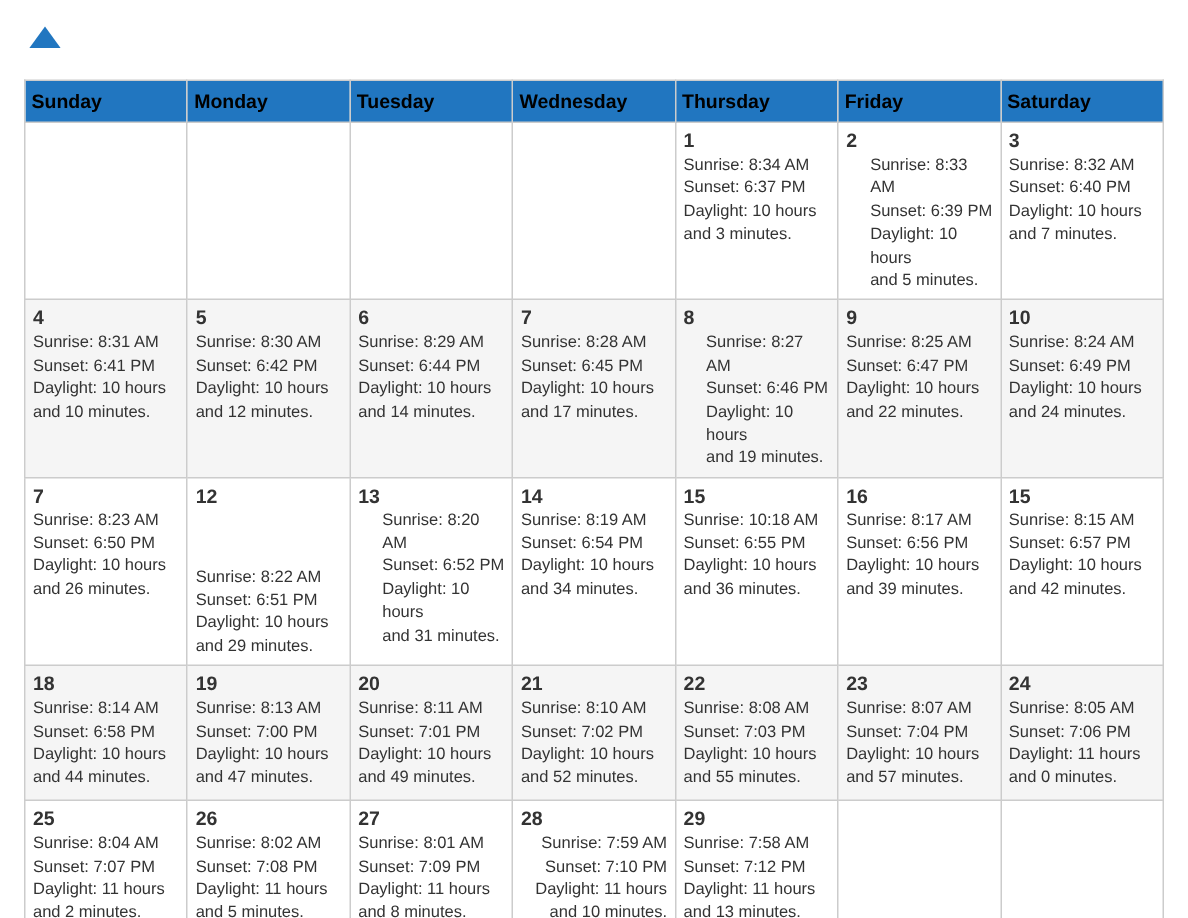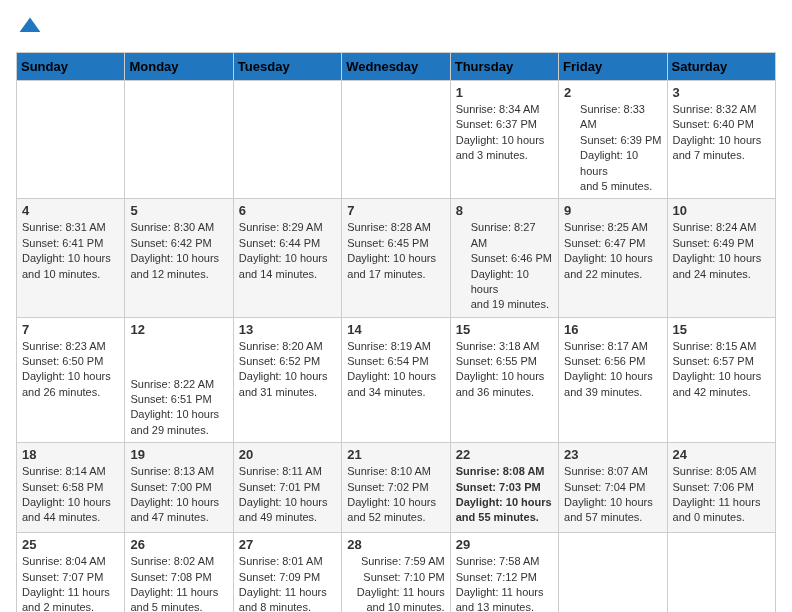--- a/index.html
+++ b/index.html
@@ -198,35 +198,35 @@
         </td>
         <td>
           <span class="day-num">12</span>
           <div class="cell-text" style="white-space: pre-line; margin-top: 40px;">Sunrise: 8:22 AM
 Sunset: 6:51 PM
 Daylight: 10 hours
 and 29 minutes.</div>
         </td>
         <td>
           <span class="day-num">13</span>
-          <div class="cell-text" style="white-space: pre-line;">Sunrise: 8:20 AM
+          <div class="cell-text" style="white-space: pre-line; margin-left: 16px;">Sunrise: 8:20 AM
 Sunset: 6:52 PM
 Daylight: 10 hours
 and 31 minutes.</div>
         </td>
         <td>
           <span class="day-num">14</span>
           <div class="cell-text" style="white-space: pre-line;">Sunrise: 8:19 AM
 Sunset: 6:54 PM
 Daylight: 10 hours
 and 34 minutes.</div>
         </td>
         <td>
           <span class="day-num">15</span>
-          <div class="cell-text" style="white-space: pre-line;">Sunrise: 3:18 AM
+          <div class="cell-text" style="white-space: pre-line;">Sunrise: 10:18 AM
 Sunset: 6:55 PM
 Daylight: 10 hours
 and 36 minutes.</div>
         </td>
         <td>
           <span class="day-num">16</span>
           <div class="cell-text" style="white-space: pre-line;">Sunrise: 8:17 AM
 Sunset: 6:56 PM
 Daylight: 10 hours
 and 39 minutes.</div>
@@ -263,21 +263,21 @@
         </td>
         <td>
           <span class="day-num">21</span>
           <div class="cell-text" style="white-space: pre-line;">Sunrise: 8:10 AM
 Sunset: 7:02 PM
 Daylight: 10 hours
 and 52 minutes.</div>
         </td>
         <td>
           <span class="day-num">22</span>
-          <div class="cell-text" style="white-space: pre-line; font-weight: bold;">Sunrise: 8:08 AM
+          <div class="cell-text" style="white-space: pre-line;">Sunrise: 8:08 AM
 Sunset: 7:03 PM
 Daylight: 10 hours
 and 55 minutes.</div>
         </td>
         <td>
           <span class="day-num">23</span>
           <div class="cell-text" style="white-space: pre-line;">Sunrise: 8:07 AM
 Sunset: 7:04 PM
 Daylight: 10 hours
 and 57 minutes.</div>

